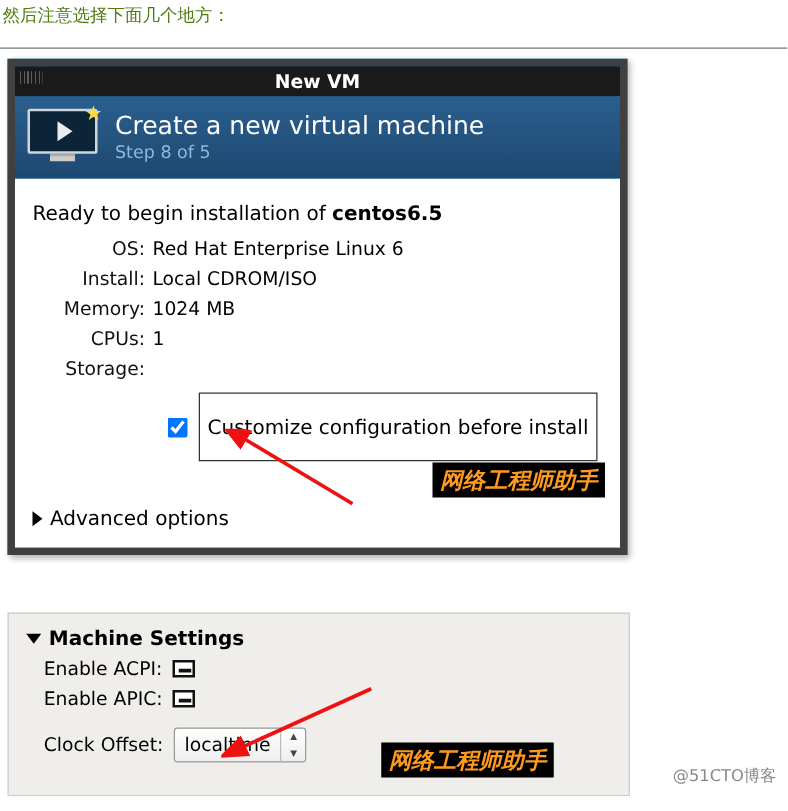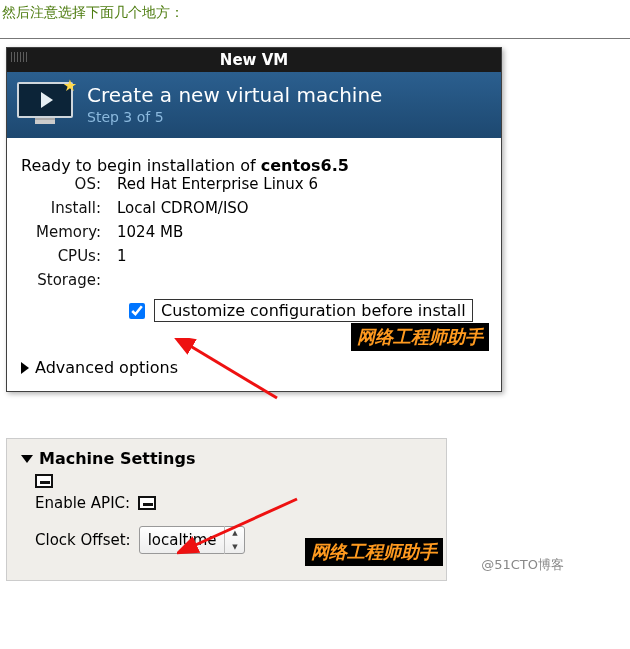--- a/index.html
+++ b/index.html
@@ -19,21 +19,21 @@
     font-family: "Microsoft YaHei", sans-serif;
   }
   .hr {
     border: none;
     border-top: 1px solid #777;
     margin: 14px 0 8px 0;
   }
   .dlg1 {
     margin-left: 6px;
     width: 496px;
-    border: 1px solid #404040;
+    border: 6px solid #404040;
     box-shadow: 2px 2px 5px rgba(0,0,0,0.3);
     background: #0ea5e9;
   }
   .dlg1 .titlebar {
     background: #1a1a1a;
     color: #fff;
     font-weight: bold;
     text-align: center;
     padding: 3px 0;
     position: relative;
@@ -93,40 +93,41 @@
     color: #8bb9de;
     margin-top:2px;
   }
   .body {
     padding: 18px 14px 14px 14px;
     background: #fff;
     position: relative;
   }
   .ready-line {
     font-size: 16px;
+    margin-bottom: 10px;
   }
   .ready-line .bold { font-weight: bold; }
   .info-table {
     display:grid;
     grid-template-columns: 90px auto;
     row-gap: 6px;
     font-size: 15px;
     margin-left: 6px;
   }
-  .info-table .lbl { text-align: right; padding-right: 16px; color:#111;}
+  .info-table .lbl { text-align: right; padding-right: 6px; color:#111;}
   .info-table .val { color:#000; }
   .info-table .path { color:#666; font-size:13px; }
   .check-row {
     margin: 10px 0 4px 104px;
     display:flex; align-items:center; gap:6px;
     font-size: 16px;
   }
   .check-row input { width:16px;height:16px; }
   .check-row .boxed {
-    border:1px solid #333; padding:1px 6px;
+    border:1px solid #333; padding:17px 6px;
   }
   .adv-row {
     margin-top: 36px;
     font-size: 16px;
     display:flex; align-items:center; gap:4px;
     cursor: default;
   }
   .adv-row .tri {
     display:inline-block; width:0;height:0;
     border-top:6px solid transparent;
@@ -143,21 +144,21 @@
     font-style:italic;
     font-size:18px;
     padding:2px 6px;
     font-weight:bold;
   }
   svg.arrow { position:absolute; pointer-events:none; }
 
   .dlg2 {
     margin-left: 6px;
     margin-top: 46px;
-    width: 441px;
+    width: 498px;
     background: #f0eeea;
     border: 1px solid #ccc;
     padding: 10px 14px 20px 14px;
     position: relative;
   }
   .dlg2 .section-title {
     font-weight: bold;
     font-size: 16px;
     display:flex; align-items:center; gap:4px;
     margin-bottom: 6px;
@@ -239,21 +240,21 @@
   <div class="banner">
     <div class="monitor-icon">
       <div class="screen">
           <div class="play"></div>
         </div>
       <span class="star">★</span>
       <div class="stand"></div>
     </div>
     <div class="banner-text">
       <div class="title">Create a new virtual machine</div>
-      <div class="step">Step 3 of 5</div>
+      <div class="step">Step 8 of 5</div>
     </div>
   </div>
   <div class="body">
     <div class="ready-line">
       <span>Ready to begin installation of </span><span class="bold">centos6.5</span>
     </div>
     <div class="info-table">
       <div class="lbl">OS:</div>
       <div class="val">Red Hat Enterprise Linux 6</div>
       <div class="lbl">Install:</div>
@@ -286,20 +287,21 @@
     </div>
   </div>
 </div>
 
 <div class="dlg2">
   <div class="section-title">
     <span class="tri-down"></span>
     <span>Machine Settings</span>
   </div>
   <div class="row">
+    <span>Enable ACPI:</span>
     <span class="partial-box"></span>
   </div>
   <div class="row">
     <span>Enable APIC:</span>
     <span class="partial-box"></span>
   </div>
   <div class="row" style="margin-top:14px;">
     <span>Clock Offset:</span>
     <span class="select-like">
       <span>localtime</span>

